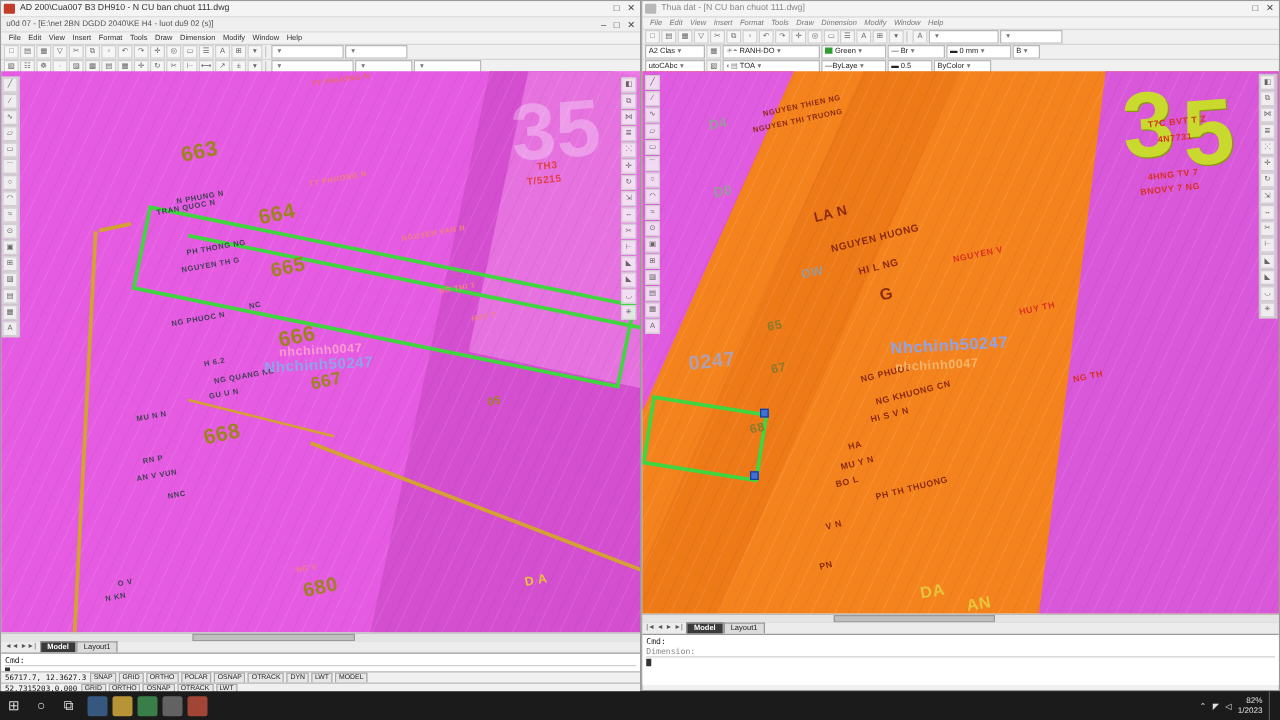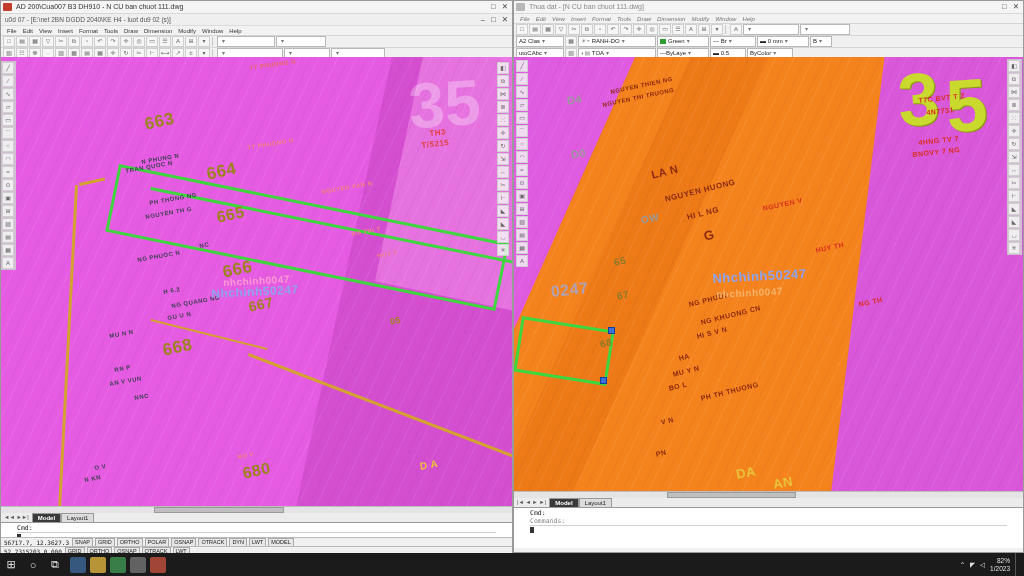--- a/index.html
+++ b/index.html
@@ -39,21 +39,21 @@
   .vtool .icon-cell{width:10px;height:10px;line-height:10px;background:rgba(246,246,246,0.82);}
   .scrollrow{position:absolute;left:0;right:0;height:6px;background:#e4e4e4;border-top:1px solid #bdbdbd;
      border-bottom:1px solid #bdbdbd;}
   .scrollrow .thumb{position:absolute;left:30%;width:25%;top:0;bottom:0;background:#bfbfbf;border:1px solid #9a9a9a;}
   .tabrow{position:absolute;left:0;right:0;height:9px;background:#ececec;border-bottom:1px solid #c9c9c9;
      display:flex;align-items:flex-end;font-size:6px;color:#222;}
   .tabnav{font-size:5.5px;color:#555;padding:0 3px;line-height:9px;}
   .tab{padding:0 5px;border:1px solid #9a9a9a;border-bottom:none;background:#dcdcdc;line-height:8px;height:8px;}
   .tab.active{background:#3a3a3a;color:#fff;font-weight:bold;}
   .cmdarea{position:absolute;left:0;right:0;background:#fff;border-top:1px solid #9a9a9a;
-     font-family:"DejaVu Sans Mono",monospace;font-size:6.5px;color:#222;padding:1px 16px;box-sizing:border-box;}
+     font-family:"DejaVu Sans Mono",monospace;font-size:6.5px;color:#222;padding:1px 3px;box-sizing:border-box;}
   .cmdline{line-height:8px;white-space:nowrap;}
   .cmdinput{border-top:1px solid #d0d0d0;line-height:9px;}
   .caret{display:inline-block;width:4px;height:6px;background:#333;vertical-align:middle;}
   .statusbar{position:absolute;left:0;right:0;background:#f0f0f0;border-top:1px solid #b9b9b9;
      font-size:6px;color:#111;display:flex;align-items:center;gap:3px;padding:0 3px;}
   .coords{font-family:"DejaVu Sans Mono",monospace;white-space:nowrap;}
   .toggle{border:1px solid #a8a8a8;background:#e6e6e6;padding:0 2px;line-height:7px;font-size:5.5px;
      color:#222;box-shadow:inset 0 0 1px #fff;}
   .taskbar{position:absolute;left:0;top:553px;width:1024px;height:23px;background:#1b1b1b;
      display:flex;align-items:center;color:#e8e8e8;}
@@ -417,21 +417,21 @@
     <div class="scrollrow" style="top:490px;">
         <div class="thumb"></div>
       </div>
     <div class="tabrow" style="top:497px;">
       <span class="tabnav">|◄ ◄ ► ►|</span>
       <span class="tab active">Model</span>
       <span class="tab">Layout1</span>
     </div>
     <div class="cmdarea" style="top:506px;height:41px;">
       <div class="cmdline">Cmd:</div>
-      <div class="cmdline" style="color:#888;">Commands:</div>
+      <div class="cmdline" style="color:#888;">Dimension:</div>
       <div class="cmdline cmdinput"><span class="caret"></span></div>
     </div>
   </div>
 
   <div class="taskbar">
     <div class="tb-ico">⊞</div>
     <div class="tb-ico">○</div>
     <div class="tb-ico">⧉</div>
     <div class="tb-apps">
         <div class="appchip" style="background: rgb(58, 95, 138);"></div>

